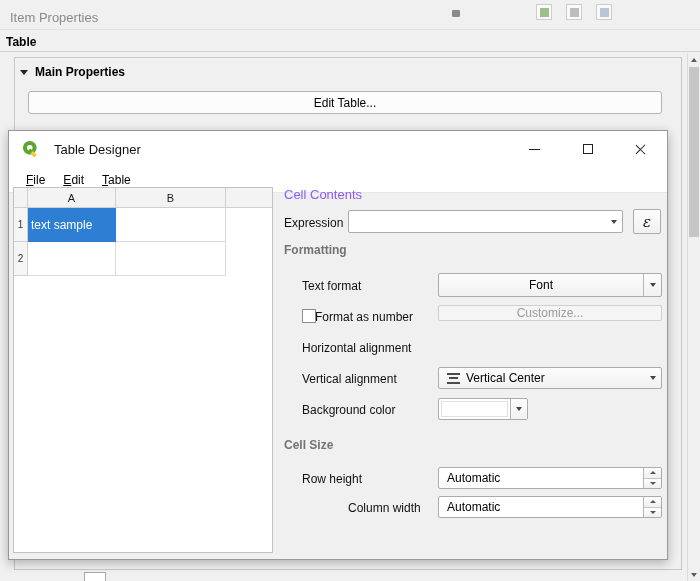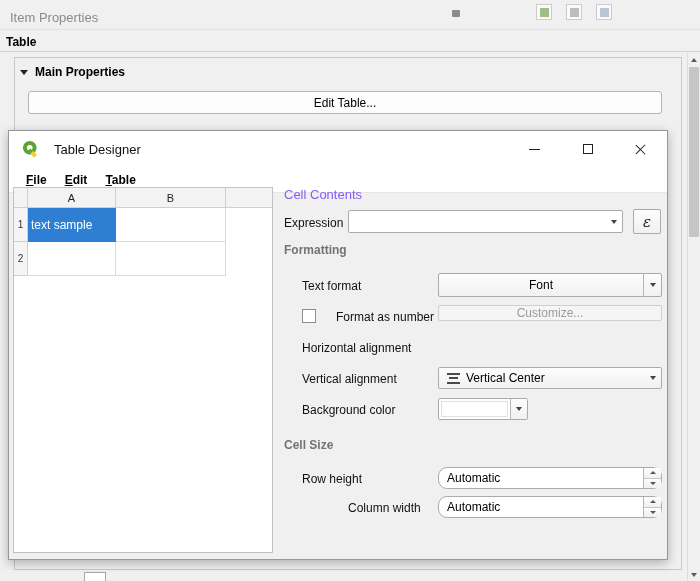--- a/index.html
+++ b/index.html
@@ -57,21 +57,21 @@
   .titlebar .dlg-title { margin-left:13px; font-size:13px; color:#111; }
   .win-controls { position:absolute; right:0; top:0; height:36px; display:flex; }
   .win-controls .wc { width:53px; height:36px; display:flex; align-items:center; justify-content:center; }
   .ic-min { width:11px; height:1px; background:#222; }
   .ic-max { width:10px; height:10px; border:1px solid #222; }
   .ic-close { position:relative; width:11px; height:11px; }
   .ic-close:before, .ic-close:after { content:""; position:absolute; left:5px; top:-1px; width:1.4px; height:13px; background:#222; }
   .ic-close:before { transform:rotate(45deg); }
   .ic-close:after { transform:rotate(-45deg); }
 
-  .menubar { position:absolute; left:0; top:36px; width:100%; height:26px; background:#ffffff; display:flex; align-items:center; padding-left:8px; border-bottom:1px solid #e6e6e6;font-weight:bold; }
+  .menubar { position:absolute; left:0; top:36px; width:100%; height:26px; background:#ffffff; display:flex; align-items:center; padding-left:8px; border-bottom:1px solid #e6e6e6; }
   .menu-item { padding:4px 9px; font-size:12px; }
   .menu-item::first-letter { text-decoration:underline; }
 
   
   .sheet { position:absolute; left:4px; top:56px; width:260px; height:366px; background:#ffffff; border:1px solid #c2c2c2; }
   .hcell { position:absolute; background:#f3f3f3; border-right:1px solid #d0d0d0; border-bottom:1px solid #d0d0d0; display:flex; align-items:center; justify-content:center; font-size:11px; color:#222; }
   .rhead { position:absolute; background:#f5f5f5; border-right:1px solid #d0d0d0; border-bottom:1px solid #d0d0d0; display:flex; align-items:center; justify-content:center; font-size:10px; color:#333; }
   .cell { position:absolute; background:#fff; border-right:1px solid #dadada; border-bottom:1px solid #dadada; display:flex; align-items:center; padding-left:3px; font-size:12px; }
   .cell.selected { background:#2e7fd4; color:#ffffff; border-right-color:#2e7fd4; border-bottom-color:#2e7fd4; }
 
@@ -105,21 +105,21 @@
     background-size:13px 2px, 9px 2px, 13px 2px;
     background-position:0 0, 2px 4.5px, 0 9px;
     background-repeat:no-repeat;
   }
   .combo.with-icon .combo-text { padding-left:0; }
 
   .color-ctl { position:absolute; border:1px solid #ababab; border-radius:2px; display:flex; background:#fff; }
   .color-swatch { flex:1; background:#ffffff; margin:2px; border:1px solid #e0e0e0; }
   .color-arrow { width:17px; border-left:1px solid #b5b5b5; background:linear-gradient(#fdfdfd,#f1f1f1); display:flex; align-items:center; justify-content:center; }
 
-  .spinbox { position:absolute; background:#ffffff; border:1px solid #ababab; border-radius:9px; display:flex;text-align:right; }
+  .spinbox { position:absolute; background:#ffffff; border:1px solid #ababab; border-radius:2px; display:flex;text-align:right; }
   .spin-text { flex:1; display:flex; align-items:center; padding-left:8px; font-size:12px; }
   .spin-btns { width:18px; border-left:1px solid #b5b5b5; display:flex; flex-direction:column; }
   .spin-btn { flex:1; background:linear-gradient(#fdfdfd,#f0f0f0); display:flex; align-items:center; justify-content:center; }
   .spin-btn.up { border-bottom:1px solid #c5c5c5; }
   .tri-up-xs { width:0; height:0; border-left:3px solid transparent; border-right:3px solid transparent; border-bottom:3.5px solid #555; }
   .tri-down-xs { width:0; height:0; border-left:3px solid transparent; border-right:3px solid transparent; border-top:3.5px solid #555; }
 </style>
 </head>
 <body>
 
@@ -219,21 +219,21 @@
 
   <div class="lbl" style="left:293px; top:148px;">Text format</div>
   <div class="split-btn" style="left:429px; top:142px; width:224px; height:24px;">
     <span class="split-main">Font</span>
     <span class="split-arrow">
         <span class="tri-down-dark"></span>
       </span>
   </div>
 
   <div class="checkbox" style="left:293px; top:178px;"></div>
-  <div class="lbl" style="left:327px; top:179px;">Format as number</div>
+  <div class="lbl" style="left:306px; top:179px;">Format as number</div>
   <div class="btn-disabled" style="left:429px; top:174px; width:224px; height:16px;">Customize...</div>
 
   <div class="lbl" style="left:293px; top:210px;">Horizontal alignment</div>
 
   <div class="lbl" style="left:293px; top:241px;">Vertical alignment</div>
   <div class="combo with-icon" style="left:429px; top:236px; width:224px; height:22px;">
     <span class="vcenter-icon"></span>
     <span class="combo-text">Vertical Center</span>
     <span class="arrow-zone">
         <span class="tri-down-dark"></span>

